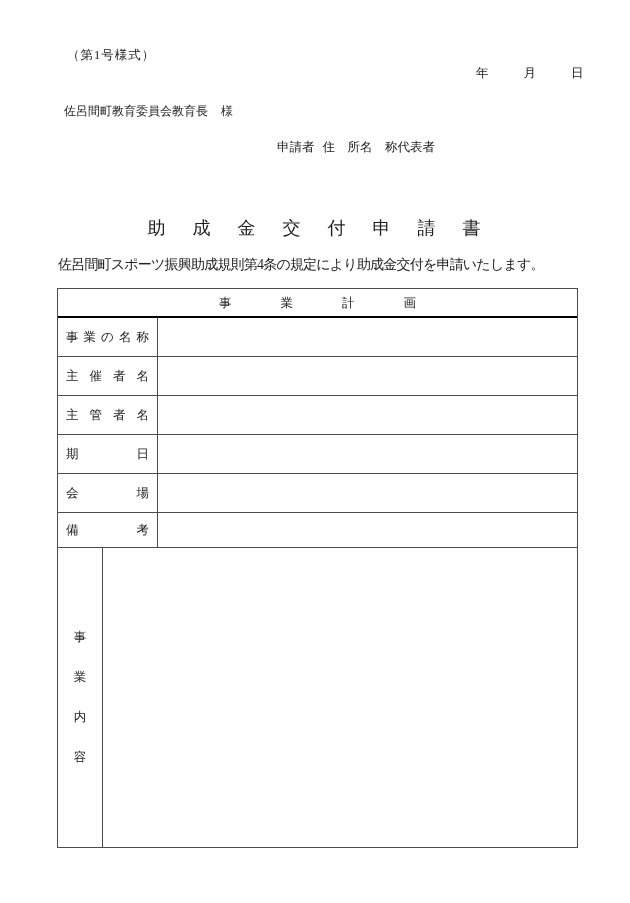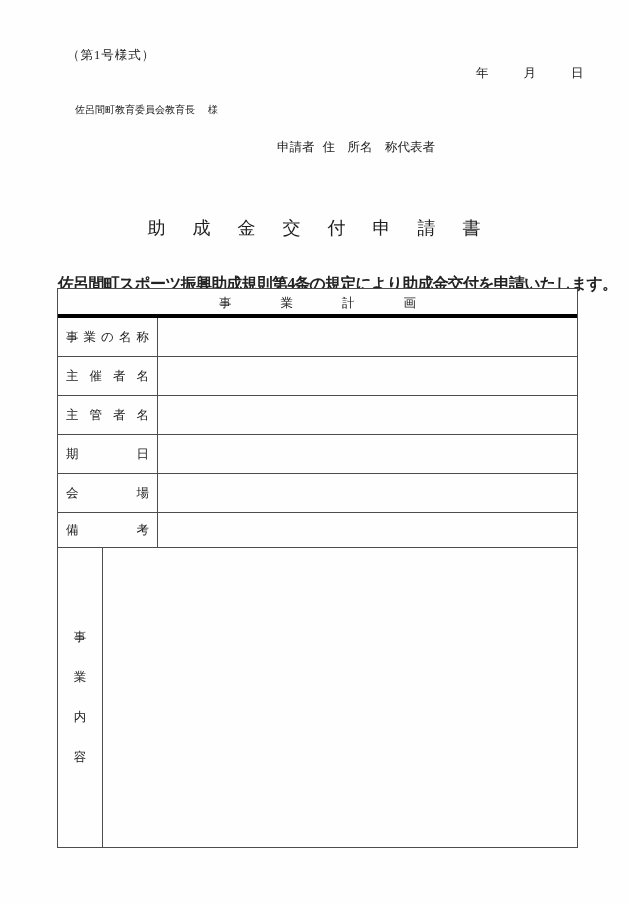--- a/index.html
+++ b/index.html
@@ -6,43 +6,43 @@
   .page {
     position:relative;
     width:628px; height:903px;
     background:#fffefe;
     font-family:"Liberation Serif","DejaVu Serif",serif;
     color:#222222;
     overflow:hidden;
   }
   .form-number { position:absolute; left:67px; top:47px; font-size:12.5px; letter-spacing:1px; }
   .date-line { position:absolute; left:476px; top:65px; display:flex; column-gap:35px; font-size:12.5px; }
-  .addressee { position:absolute; left:75px; top:103px; font-size:10px; }
+  .addressee { position:absolute; left:64px; top:103px; font-size:12px; }
   .addressee .honorific { margin-left:13px; }
   .applicant { position:absolute; left:277px; top:139px; display:flex; align-items:center; column-gap:8px; font-size:12.5px; }
   .applicant-lines { display:flex; }
   .applicant-lines > div { line-height:17px; }
   .doc-title {
     position:absolute; left:0; top:216px; width:100%;
     box-sizing:border-box; padding-left:27px;
     text-align:center; font-size:18px; letter-spacing:27px;
     color:#1d1d1d;
   }
-  .declaration { position:absolute; left:58px; top:274px; font-size:16px; letter-spacing:-0.8px;font-weight:bold; }
+  .declaration { position:absolute; left:58px; top:256px; font-size:14px; letter-spacing:-0.8px; }
 
   .form-table {
     position:absolute; left:57px; top:288px; width:521px;
     box-sizing:border-box;
     border:1px solid #4d4d4d;
     font-size:12.5px;
     background:#fffefe;
   }
   .t-header {
     box-sizing:border-box; height:29px; line-height:28px;
-    border-bottom:4px solid #000000;
+    border-bottom:2px solid #000000;
     text-align:center; letter-spacing:49px; padding-left:49px;
     white-space:nowrap;
   }
   .t-row {
     display:grid; grid-template-columns:100px 1fr;
     box-sizing:border-box; height:39px;
     border-bottom:1px solid #4d4d4d;
   }
   .t-row.short { height:35px; }
   .t-label {

